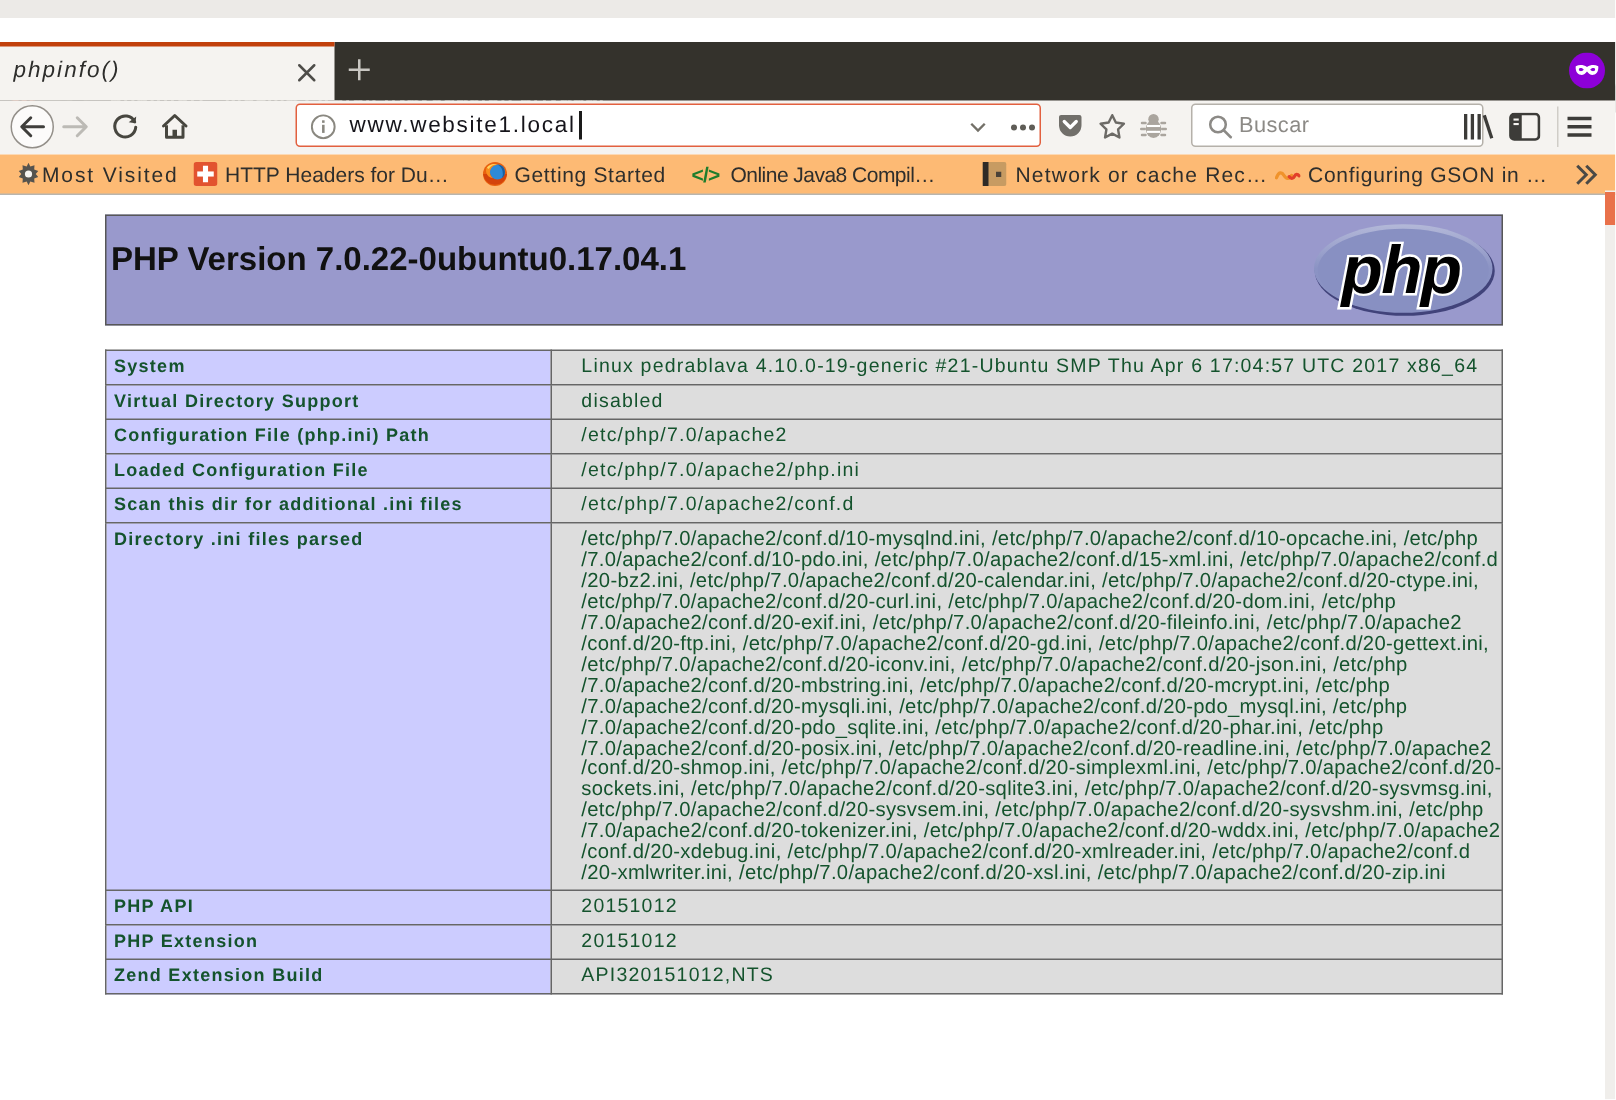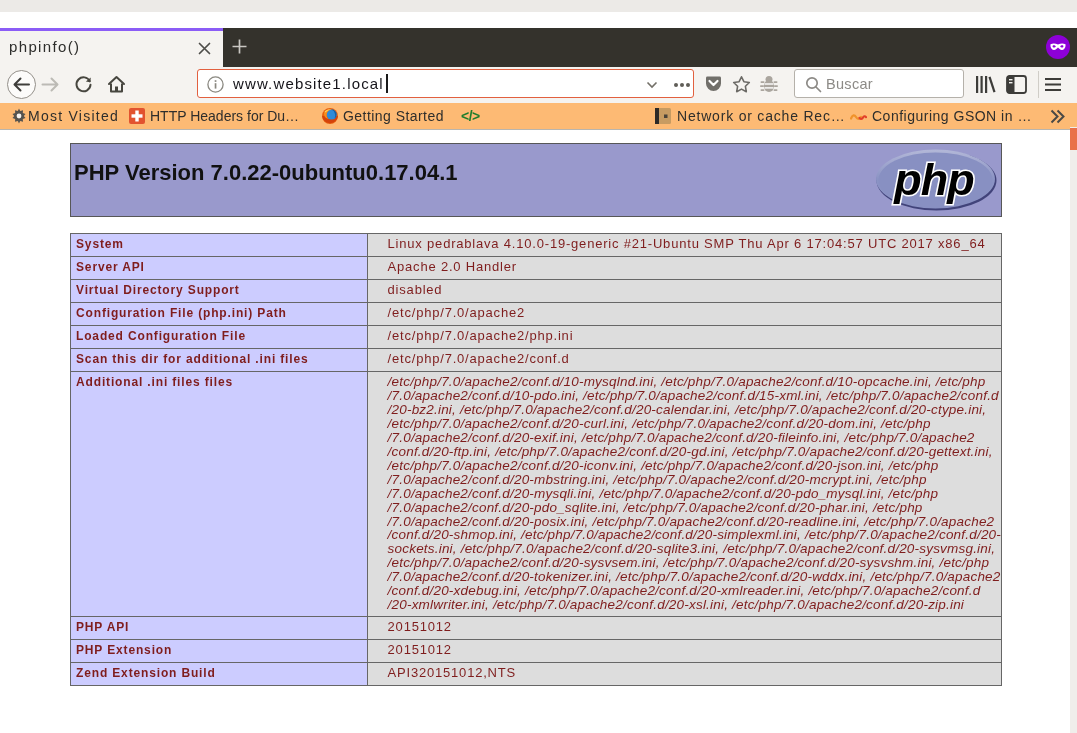--- a/index.html
+++ b/index.html
@@ -17,61 +17,61 @@
 #btn-close { left:7px;  background:radial-gradient(circle at 40% 35%, #f8825f, #ea6544); border:1px solid #a94a31; }
 #btn-min   { left:25px; background:#57544b; border:1px solid #45423b; }
 #btn-max   { left:43px; background:#57544b; border:1px solid #45423b; }
 .winbtn svg { position:absolute; left:0; top:0; }
 #wintitle { position:absolute; left:73px; top:6px; font-size:14px; font-weight:bold;
   color:#dcd8d0; letter-spacing:0.3px; }
 
 
 #tabbar { left:0; top:28px; width:1077px; height:39px; background:#34322c; }
 #tab1 { position:absolute; left:0; top:0; width:223px; height:39px; background:#f5f3f0;
-  border-top:3px solid #8b5cf6; }
+  border-top:3px solid #c2410c;font-style:italic; }
 #tabtitle { position:absolute; left:9px; top:7px; font-size:15px; color:#2d2d2b; letter-spacing:1.35px; }
 #tabclose { position:absolute; left:196px; top:9px; width:17px; height:17px; }
 #newtab { position:absolute; left:231px; top:10px; width:17px; height:17px; }
 #mask { position:absolute; left:1046px; top:7px; width:24px; height:24px; }
 
 
 #navbar { left:0; top:67px; width:1077px; height:36px; background:#f5f3f0; }
 #backbtn { position:absolute; left:7px; top:3px; width:29px; height:29px; border-radius:50%;
   background:#fcfbfa; border:1px solid #938f89; }
 .navicon { position:absolute; }
 #urlbar { position:absolute; left:197px; top:2px; width:497px; height:29px; background:#ffffff;
   border:1px solid #e2603f; border-radius:3px; }
 #urltext { position:absolute; left:35px; top:5px; font-size:15px; color:#15141a; letter-spacing:1.15px; }
 #cursor { position:absolute; left:188px; top:4px; width:1.5px; height:19px; background:#1a1a1a; }
-#searchbar { position:absolute; left:794px; top:2px; width:170px; height:29px; background:#ffffff;
+#searchbar { position:absolute; left:794px; top:2px; width:195px; height:29px; background:#ffffff;
   border:1px solid #b5b1aa; border-radius:3px; }
 #searchtext { position:absolute; left:31px; top:6px; font-size:14.5px; color:#8c8a86; letter-spacing:0.3px; }
 #sep1 { position:absolute; left:1038px; top:4px; width:1px; height:27px; background:#d0cdc7; }
 
 
 #bookbar { left:0; top:103px; width:1077px; height:27px; background:#fdba74;
   border-bottom:1px solid #b9b5ae; }
 .bm { position:absolute; top:0; height:26px; font-size:14px; color:#2e2e2c;
   letter-spacing:0.25px; line-height:26px; }
 
 
 #content { left:0; top:130px; width:1070px; height:603px; background:#ffffff; overflow:hidden; }
 #hbox { position:absolute; left:70px; top:13px; width:932px; height:74px;
   background:#9999cc; border:1px solid #575757; }
 #h1 { position:absolute; left:3px; top:16px; font-size:22px; font-weight:bold; color:#111111;
   letter-spacing:0;text-align:right; }
 #phplogo { position:absolute; right:3px; top:4px; }
 
 #ptable { position:absolute; left:70px; top:103px; width:932px; border-collapse:collapse; }
 #ptable td { border:1px solid #666666; font-size:12px; vertical-align:baseline;
-  padding:3px 6px 4px 5px; color:#7f1d1d; }
+  padding:3px 6px 4px 5px; color:#14532d; }
 #ptable td.e { background:#ccccff; font-weight:bold; width:308px; padding-left:5px; letter-spacing:0.85px; }
 #ptable td.v { background:#dddddd; padding:2px 0 4px 20px; letter-spacing:0.8px; font-size:13px; }
 #ptable tr { height:23px; }
-#inilist { font-style:italic; font-size:13.5px; line-height:13.95px; letter-spacing:0.2px; display:block; white-space:nowrap; }
+#inilist { font-size:13.5px; line-height:13.95px; letter-spacing:0.2px; display:block; white-space:nowrap; }
 
 
 #scrolltrack { left:1070px; top:127px; width:7px; height:606px; background:#f0eeeb; }
 #scrollthumb { left:1070px; top:128px; width:7px; height:22px; background:#e9714a; }
 </style>
 </head>
 <body>
 <div id="screen">
   <div id="topstrip" class="abs"></div>
 
@@ -208,20 +208,21 @@
     <svg style="position:absolute;left:322px;top:5px" width="16" height="16" viewBox="0 0 16 16">
       <circle cx="8" cy="8" r="8" fill="#e8600f"></circle>
       <path d="M1 11 A 8 8 0 0 0 15 11 A 8 8 0 0 0 16 8 L 0 8 Z" fill="#d4430b"></path>
       <circle cx="9.6" cy="6.6" r="5" fill="#2e8ad8"></circle>
       <path d="M9.6 1.6 A 5 5 0 0 1 14.6 6.6 A 5 5 0 0 1 12.5 10.7 A 6 6 0 0 0 13 6 A 6 6 0 0 0 9.6 1.6 Z" fill="#1b5f9e"></path>
       <path d="M2.2 4.2 C 3.8 1.6 7.2 0.8 9.8 1.8 C 7.4 2.0 5.6 3.2 4.8 5.4 C 4.2 7.4 4.8 9.4 6.6 10.8 C 4.4 10.6 2.8 9.2 2.2 7.2 C 1.9 6.2 1.9 5.2 2.2 4.2 Z" fill="#f78e1e"></path>
       <path d="M2.6 3.8 C 4.2 1.7 6.8 0.9 9.2 1.5 C 6.8 1.7 5 2.7 3.8 4.6 Z" fill="#ffd45e"></path>
     </svg>
     <div class="bm" style="left:343px;letter-spacing:0.45px">Getting Started</div>
     <div class="bm" style="left:461px;color:#1e7d2c;font-weight:bold;letter-spacing:-0.5px">&lt;/&gt;</div>
+    <div class="bm" style="left:487px;letter-spacing:-0.35px">Online Java8 Compil…</div>
     <svg style="position:absolute;left:655px;top:5px" width="16" height="16" viewBox="0 0 16 16">
       <rect width="16" height="16" rx="1.5" fill="#c79b62"></rect>
       <rect width="4" height="16" fill="#2e2a26"></rect>
       <rect x="9" y="6.5" width="3.5" height="3.5" fill="#4a4238"></rect>
     </svg>
     <div class="bm" style="left:677px;letter-spacing:0.8px">Network or cache Rec…</div>
     <svg style="position:absolute;left:850px;top:10px" width="17" height="8" viewBox="0 0 17 8">
       <path d="M1 5.5 C2.5 1.5 4.5 1.5 6 4 C7.5 6.5 9.5 6.5 11 4" stroke="#f0932b" stroke-width="2.2" fill="none" stroke-linecap="round"></path>
       <path d="M9.5 4.8 C10.5 6.3 12 6.5 13 4.5 C13.8 3 15 2.8 16 4.2" stroke="#e2402a" stroke-width="2.2" fill="none" stroke-linecap="round"></path>
     </svg>
@@ -249,41 +250,37 @@
       </svg>
     </div>
 
     <table id="ptable">
       <tbody>
           <tr>
             <td class="e">System</td>
             <td class="v">Linux pedrablava 4.10.0-19-generic #21-Ubuntu SMP Thu Apr 6 17:04:57 UTC 2017 x86_64</td>
           </tr>
       <tr>
-            <td class="e">Server API</td>
-            <td class="v">Apache 2.0 Handler</td>
-          </tr>
-      <tr>
             <td class="e">Virtual Directory Support</td>
             <td class="v">disabled</td>
           </tr>
       <tr>
             <td class="e">Configuration File (php.ini) Path</td>
             <td class="v">/etc/php/7.0/apache2</td>
           </tr>
       <tr>
             <td class="e">Loaded Configuration File</td>
             <td class="v">/etc/php/7.0/apache2/php.ini</td>
           </tr>
       <tr>
             <td class="e">Scan this dir for additional .ini files</td>
             <td class="v">/etc/php/7.0/apache2/conf.d</td>
           </tr>
       <tr>
-            <td class="e">Additional .ini files files</td>
+            <td class="e">Directory .ini files parsed</td>
             <td class="v">
               <span id="inilist">/etc/php/7.0/apache2/conf.d/10-mysqlnd.ini, /etc/php/7.0/apache2/conf.d/10-opcache.ini, /etc/php<br>/7.0/apache2/conf.d/10-pdo.ini, /etc/php/7.0/apache2/conf.d/15-xml.ini, /etc/php/7.0/apache2/conf.d<br>/20-bz2.ini, /etc/php/7.0/apache2/conf.d/20-calendar.ini, /etc/php/7.0/apache2/conf.d/20-ctype.ini,<br>/etc/php/7.0/apache2/conf.d/20-curl.ini, /etc/php/7.0/apache2/conf.d/20-dom.ini, /etc/php<br>/7.0/apache2/conf.d/20-exif.ini, /etc/php/7.0/apache2/conf.d/20-fileinfo.ini, /etc/php/7.0/apache2<br>/conf.d/20-ftp.ini, /etc/php/7.0/apache2/conf.d/20-gd.ini, /etc/php/7.0/apache2/conf.d/20-gettext.ini,<br>/etc/php/7.0/apache2/conf.d/20-iconv.ini, /etc/php/7.0/apache2/conf.d/20-json.ini, /etc/php<br>/7.0/apache2/conf.d/20-mbstring.ini, /etc/php/7.0/apache2/conf.d/20-mcrypt.ini, /etc/php<br>/7.0/apache2/conf.d/20-mysqli.ini, /etc/php/7.0/apache2/conf.d/20-pdo_mysql.ini, /etc/php<br>/7.0/apache2/conf.d/20-pdo_sqlite.ini, /etc/php/7.0/apache2/conf.d/20-phar.ini, /etc/php<br>/7.0/apache2/conf.d/20-posix.ini, /etc/php/7.0/apache2/conf.d/20-readline.ini, /etc/php/7.0/apache2<br>/conf.d/20-shmop.ini, /etc/php/7.0/apache2/conf.d/20-simplexml.ini, /etc/php/7.0/apache2/conf.d/20-<br>sockets.ini, /etc/php/7.0/apache2/conf.d/20-sqlite3.ini, /etc/php/7.0/apache2/conf.d/20-sysvmsg.ini,<br>/etc/php/7.0/apache2/conf.d/20-sysvsem.ini, /etc/php/7.0/apache2/conf.d/20-sysvshm.ini, /etc/php<br>/7.0/apache2/conf.d/20-tokenizer.ini, /etc/php/7.0/apache2/conf.d/20-wddx.ini, /etc/php/7.0/apache2<br>/conf.d/20-xdebug.ini, /etc/php/7.0/apache2/conf.d/20-xmlreader.ini, /etc/php/7.0/apache2/conf.d<br>/20-xmlwriter.ini, /etc/php/7.0/apache2/conf.d/20-xsl.ini, /etc/php/7.0/apache2/conf.d/20-zip.ini</span>
             </td>
           </tr>
       <tr>
             <td class="e">PHP API</td>
             <td class="v">20151012</td>
           </tr>
       <tr>
             <td class="e">PHP Extension</td>

